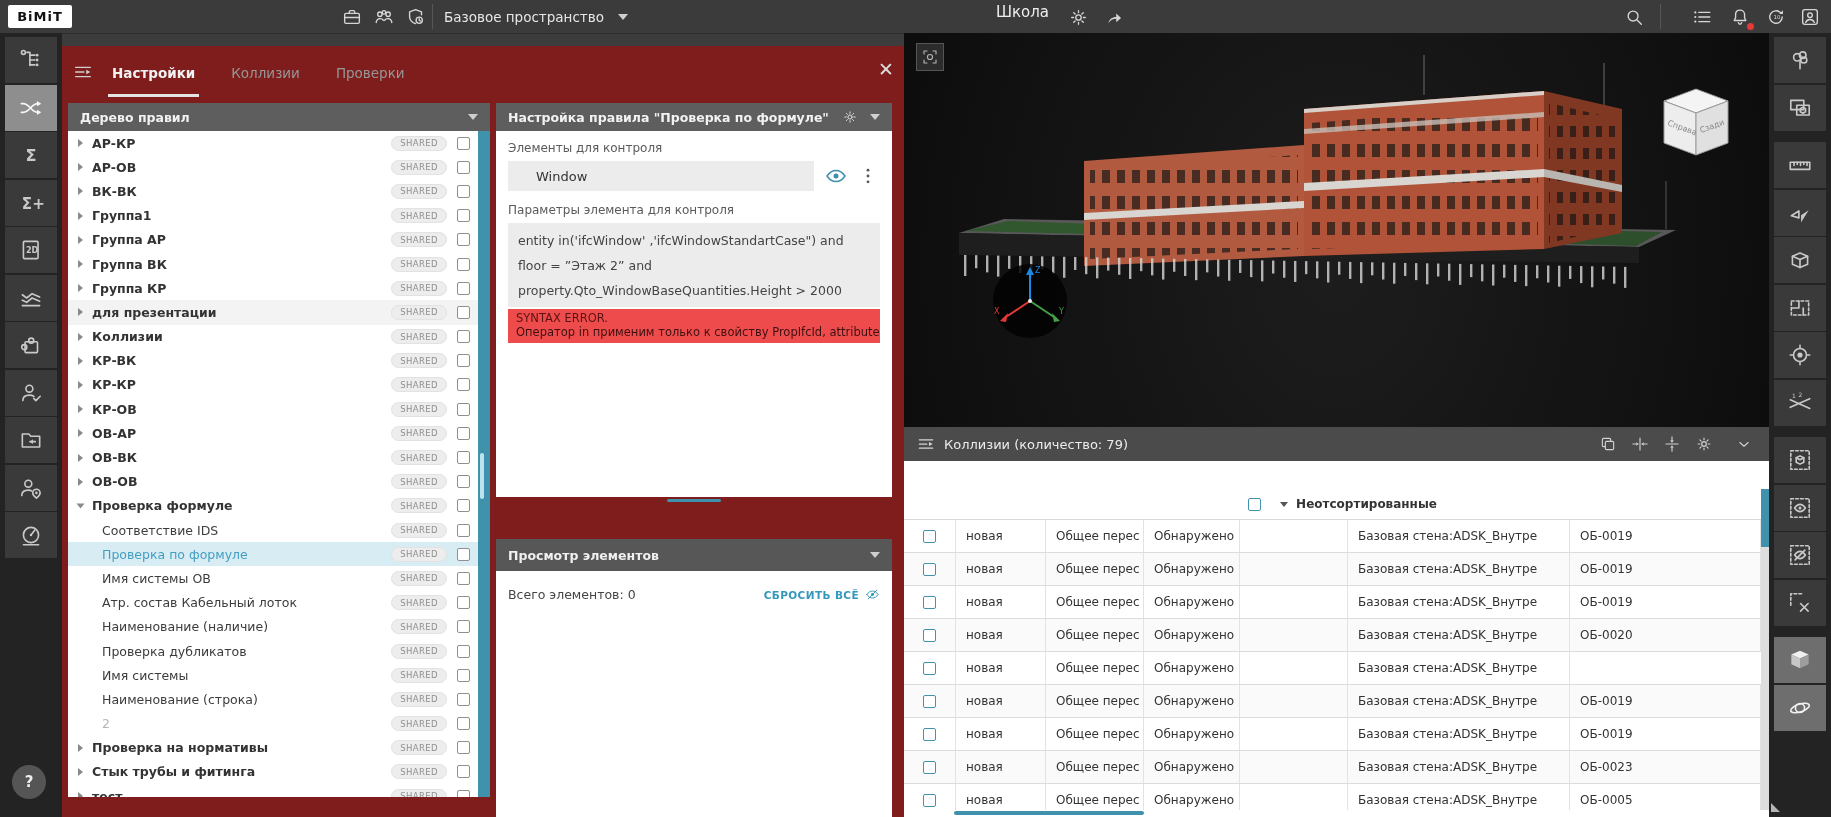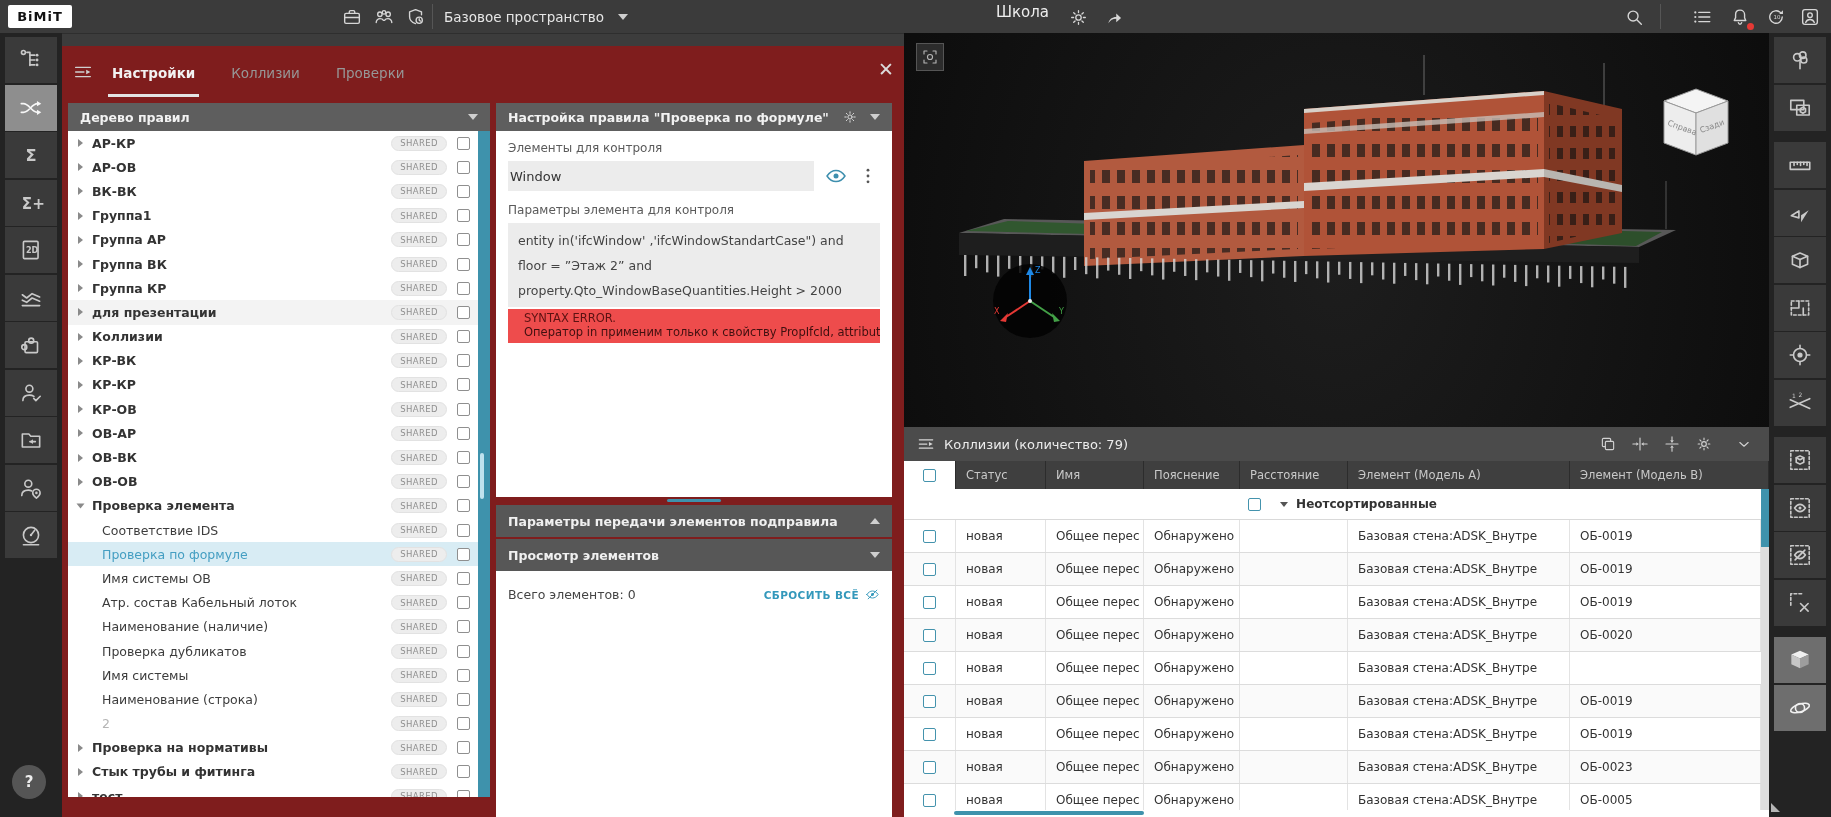--- a/index.html
+++ b/index.html
@@ -65,25 +65,25 @@
   .cb{width:13px;height:13px;border:1.5px solid #8f8f8f;border-radius:2px;background:#fff;flex:0 0 auto;display:inline-block;box-sizing:border-box;}
   .cb.blue{border-color:#4493ad;}
   #tree-vsb{position:absolute;right:0;top:28px;bottom:0;width:12px;background:#3e92ac;}
   #tree-vsb .thumb{position:absolute;left:2px;top:322px;width:4px;height:46px;background:#bfe2ee;border-radius:2px;}
 
   
   #rule-card{left:434px;top:57px;width:396px;height:722px;}
   #rule-body1{position:absolute;left:0;top:28px;width:100%;height:366px;background:#fff;}
   .flabel{font-size:12px;color:#5a5a5a;}
   #elem-input{position:absolute;left:12px;top:30px;width:306px;height:30px;background:#ececec;border:none;outline:none;
-          font-size:13px;color:#333;padding:0 2px;box-sizing:border-box;font-family:"DejaVu Sans",sans-serif;}
+          font-size:13px;color:#333;padding:0 28px;box-sizing:border-box;font-family:"DejaVu Sans",sans-serif;}
   #formula-box{position:absolute;left:12px;top:92px;width:372px;height:84px;background:#ececec;box-sizing:border-box;
           padding:5px 10px;font-size:12.5px;line-height:25px;color:#444;overflow:hidden;}
   #error-box{position:absolute;left:12px;top:178px;width:372px;height:34px;background:#ee4c4c;box-sizing:border-box;
-          padding:2px 16px;overflow:hidden;}
+          padding:2px 8px;overflow:hidden;}
   #error-box .l1{font-size:11.5px;color:#5c1212;}
   #error-box .l2{font-size:11.5px;color:#401010;white-space:nowrap;}
   .sec-h{position:absolute;left:0;right:0;height:32px;background:#575757;display:flex;align-items:center;
          color:#f0f0f0;font-size:12.5px;font-weight:bold;padding:0 12px;box-sizing:border-box;}
   .caret-up{width:0;height:0;border-left:5px solid transparent;border-right:5px solid transparent;border-bottom:6px solid #cfcfcf;}
   #rule-body2{position:absolute;left:0;top:468px;width:100%;height:254px;background:#fff;display:block;}
   #totals-line{position:absolute;left:12px;right:12px;top:16px;display:flex;align-items:flex-start;justify-content:space-between;}
   #reset-link{display:flex;align-items:center;gap:6px;color:#3398bb;font-size:10.5px;font-weight:bold;letter-spacing:.4px;cursor:pointer;}
   .dragline{position:absolute;width:54px;height:3px;background:#3e92ac;border-radius:2px;}
 
@@ -402,21 +402,21 @@
           </div>
           <div class="trow">
             <span class="tcaret"></span>
             <span class="tlabel b">ОВ-ОВ</span>
             <span class="spacer"></span>
             <span class="badge">SHARED</span>
             <span class="cb"></span>
           </div>
           <div class="trow">
             <span class="tcaret open"></span>
-            <span class="tlabel b">Проверка элемента</span>
+            <span class="tlabel b">Проверка формуле</span>
             <span class="spacer"></span>
             <span class="badge">SHARED</span>
             <span class="cb"></span>
           </div>
           <div class="trow">
             <span class="tcaret none"></span>
             <span class="tlabel lvl1">Соответствие IDS</span>
             <span class="spacer"></span>
             <span class="badge">SHARED</span>
             <span class="cb"></span>
@@ -533,25 +533,20 @@
             </svg>
         </span>
         <div class="flabel abs" style="left:12px;top:72px">Параметры элемента для контроля</div>
         <div id="formula-box">entity in('ifcWindow' ,'ifcWindowStandartCase") and floor = ”Этаж 2” and property.Qto_WindowBaseQuantities.Height &gt; 2000</div>
         <div id="error-box">
           <div class="l1">SYNTAX ERROR.</div>
           <div class="l2">Оператор in применим только к свойству PropIfcId, attribute, property</div>
         </div>
       </div>
       <div class="dragline" style="left:171px;top:396px"></div>
-      <div class="sec-h" style="top:402px">
-        <span>Параметры передачи элементов подправила</span>
-        <span class="spacer"></span>
-          <span class="caret-up"></span>
-      </div>
       <div class="sec-h" style="top:436px">
         <span>Просмотр элементов</span>
         <span class="spacer"></span>
           <span class="caret-dn"></span>
       </div>
       <div id="rule-body2">
         <div id="totals-line">
           <span style="font-size:12.5px;color:#444">Всего элементов: 0</span>
           <span id="reset-link">
             <span>СБРОСИТЬ ВСЁ</span>
@@ -726,31 +721,20 @@
               <circle cx="12" cy="12" r="3.1"></circle>
               <path d="M12 4.2v2.2M12 17.6v2.2M4.2 12h2.2M17.6 12h2.2M6.5 6.5l1.6 1.6M15.9 15.9l1.6 1.6M17.5 6.5l-1.6 1.6M8.1 15.9l-1.6 1.6" stroke-width="2"></path>
             </svg>
         </span>
         <span class="col-tb-ic" style="right:14px">
           <svg class="ic" width="18" height="18" viewBox="0 0 24 24">
               <path d="M6.5 10l5.5 5 5.5-5" stroke-width="1.8"></path>
             </svg>
         </span>
       </div>
-      <div id="col-header">
-          <div class="hc cbc">
-            <span class="cb blue"></span>
-          </div>
-          <div class="hc">Статус</div>
-          <div class="hc">Имя</div>
-          <div class="hc">Пояснение</div>
-          <div class="hc">Расстояние</div>
-          <div class="hc">Элемент (Модель А)</div>
-          <div class="hc">Элемент (Модель B)</div>
-        </div>
       <div id="col-body">
           <div class="grow">
             <div class="gc">
               <span class="cb blue"></span>
             </div>
             <div class="glab">
               <span class="gcaret"></span>
               <span>Неотсортированные</span>
             </div>
           </div>

